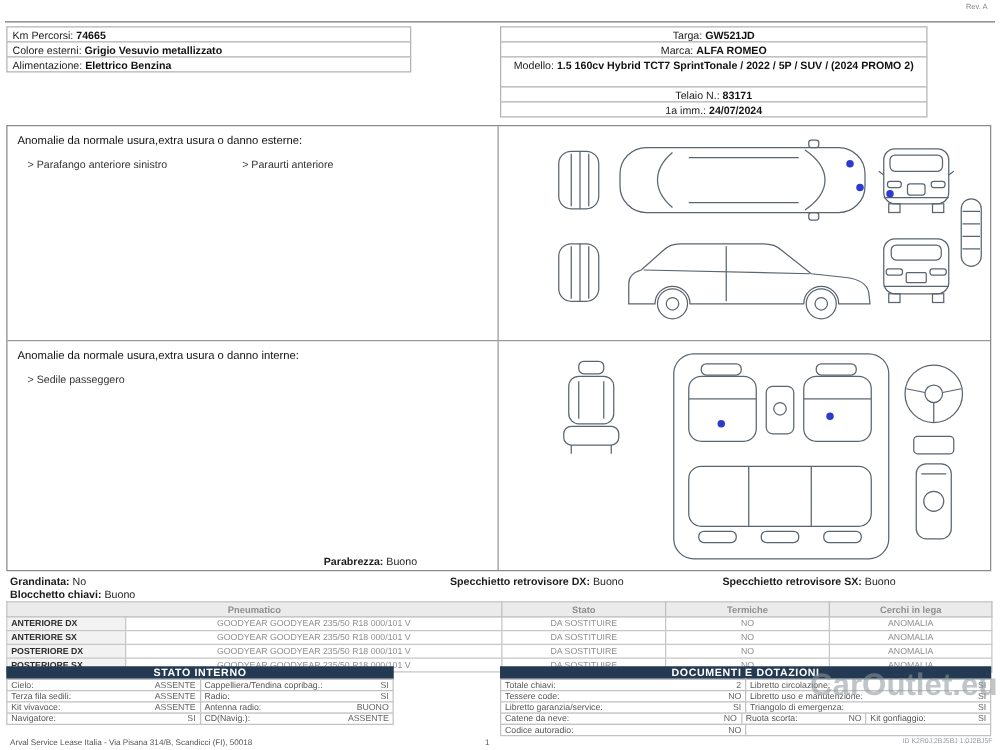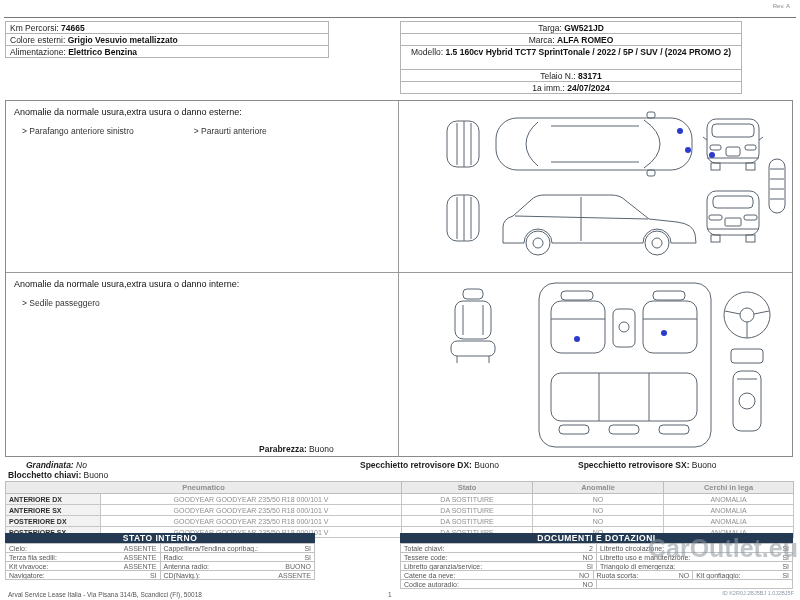--- a/index.html
+++ b/index.html
@@ -25,21 +25,21 @@
               grid-template-rows:172px 1fr;box-sizing:border-box;}
   .dcell{box-sizing:border-box;}
   .dcell.lft{border-right:1px solid #9a9a9a;padding:6px 8px;}
   .dcell.top{border-bottom:1px solid #9a9a9a;}
   .dmg-title{font-weight:normal;font-size:9px;color:#111;}
   .dmg-items{display:flex;gap:60px;margin-top:9px;padding-left:8px;font-size:8.5px;color:#333;}
   .diag{display:flex;align-items:center;justify-content:center;overflow:hidden;}
 
   .cond{position:absolute;font-size:8.5px;white-space:nowrap;}
   .cond .lbl{font-weight:bold;}
-  .cond1{left:26px;top:460px;font-style:italic;}  .cond2{left:240px;top:444px;margin-left:19px;}
+  .cond1{left:8px;top:460px;}  .cond2{left:240px;top:444px;margin-left:19px;}
   .cond3{left:360px;top:460px;}.cond4{left:578px;top:460px;}
   .cond5{left:8px;top:470px;}
 
   table.tires{position:absolute;left:5px;top:481px;width:788px;border-collapse:collapse;
               table-layout:fixed;}
   table.tires th{background:#ebebeb;color:#8f8f8f;font-weight:bold;font-size:7.5px;
                  border:1px solid #bdbdbd;height:11px;padding:0;}
   table.tires td{border:1px solid #c6c6c6;height:10px;text-align:center;color:#8f8f8f;
                  font-size:7px;padding:0 3px;overflow:hidden;white-space:nowrap;}
   table.tires td.pos{text-align:left;font-weight:bold;color:#2d2d2d;background:#f2f2f2;}
@@ -277,21 +277,21 @@
       <col style="width:95px">
         <col style="width:301px">
         <col style="width:131px">
         <col style="width:131px">
         <col style="width:130px">
     </colgroup>
     <thead>
       <tr>
         <th colspan="2">Pneumatico</th>
         <th>Stato</th>
-        <th>Anomalie</th>
+        <th>Termiche</th>
         <th>Cerchi in lega</th>
       </tr>
     </thead>
     <tbody>
       <tr>
         <td class="pos">ANTERIORE DX</td>
         <td>GOODYEAR GOODYEAR 235/50 R18 000/101 V</td>
         <td>DA SOSTITUIRE</td>
         <td>NO</td>
         <td>ANOMALIA</td>

